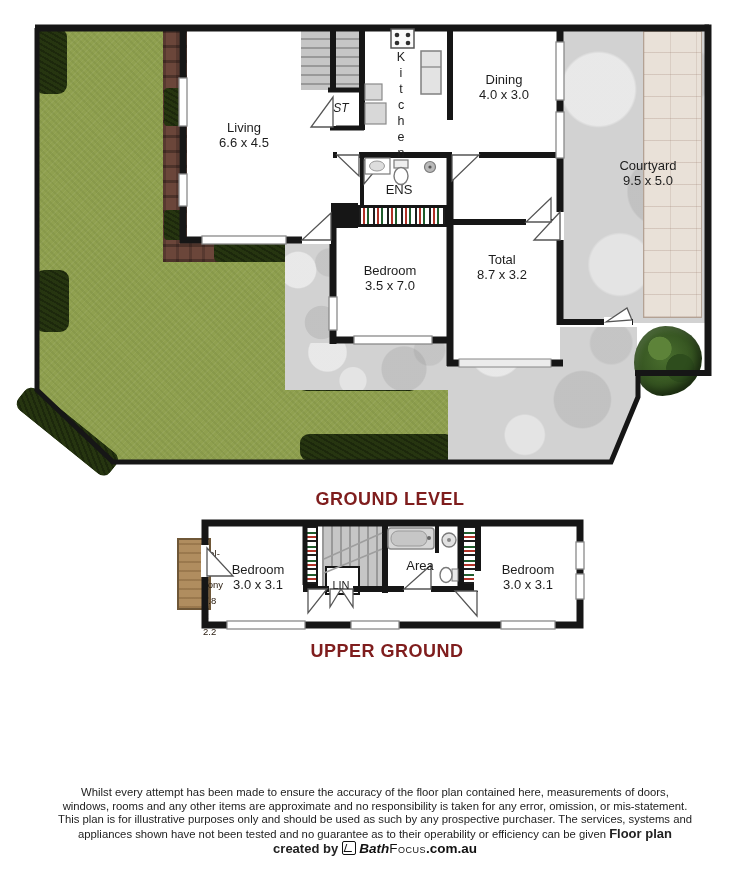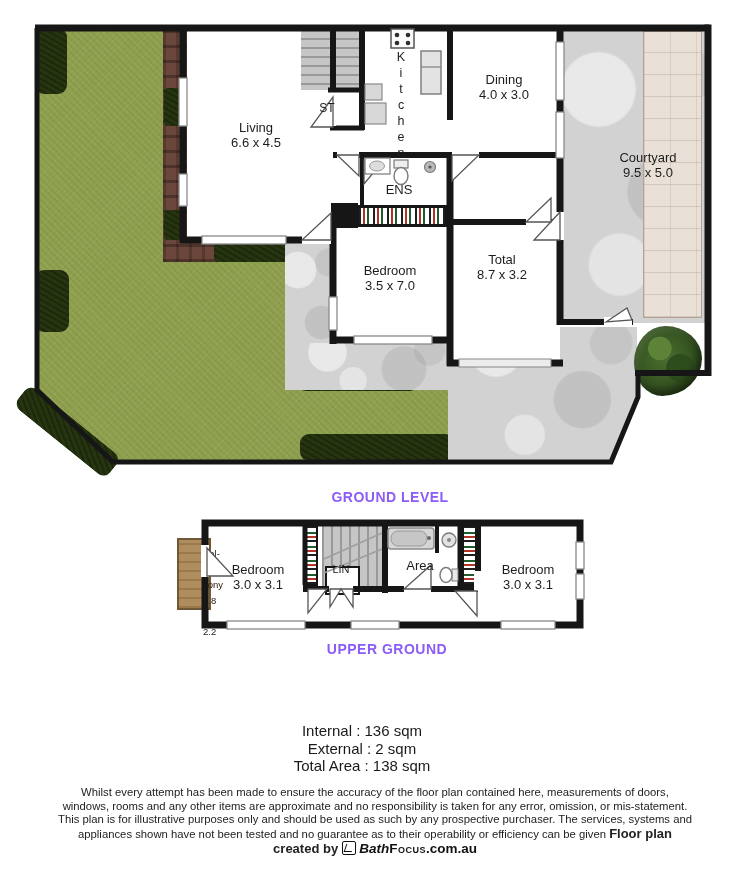--- a/index.html
+++ b/index.html
@@ -37,30 +37,30 @@
                  radial-gradient(circle at 68% 60%, #2e4d1d 0 22%, rgba(0,0,0,0) 23%),
                  radial-gradient(circle at 45% 45%, #4a6f2e, #2c481b 75%);
         border-radius:46% 54% 58% 42% / 52% 46% 54% 48%;
         box-shadow:inset -4px -5px 9px rgba(0,0,0,.45), inset 3px 4px 6px rgba(255,255,255,.12);}
   .balcony{background:#b08d5f;border:2px solid #6f5737;
         background-image:repeating-linear-gradient(0deg, rgba(90,60,25,.25) 0 2px, rgba(255,255,255,0) 2px 9px);}
   
   .room-label{font-size:13px;line-height:15px;text-align:center;color:#1d1d1d;transform:translateX(-50%);white-space:nowrap;}
   .small-label{font-size:12px;color:#1d1d1d;transform:translateX(-50%);}
   .kitchen-label{font-size:12.5px;letter-spacing:2px;writing-mode:vertical-rl;text-orientation:upright;color:#1d1d1d;}
-  .caption{font-weight:bold;font-size:14px;letter-spacing:.5px;color:#8b5cf6;transform:translateX(-50%);white-space:nowrap;}
+  .caption{font-weight:bold;font-size:18px;letter-spacing:.5px;color:#7f1d1d;transform:translateX(-50%);white-space:nowrap;}
   .balcony-text{font-size:9.5px;line-height:15.5px;text-align:center;color:#26190c;padding-top:6px;margin-left:24px;}
   #summary{position:absolute;top:722px;left:0;width:724px;text-align:center;font-size:15px;line-height:17.5px;color:#1a1a1a;}
   #disclaimer{position:absolute;top:786px;left:58px;width:634px;text-align:center;font-size:11.3px;line-height:13.6px;color:#222;}
   .credit-prefix{font-weight:bold;font-size:13px;}
   .logo-box{display:inline-block;width:12px;height:12px;border:1.5px solid #111;border-radius:2px;vertical-align:-2px;margin:0 3px 0 4px;position:relative;}
   .logo-box::after{content:"";position:absolute;left:2px;top:2px;width:7px;height:7px;border-left:1.5px solid #111;border-bottom:1.5px solid #111;transform:skewX(-18deg);}
   .brand{font-size:13.5px;color:#111;white-space:nowrap;}
   .brand-fast{font-weight:800;font-style:italic;}
-  .brand-focus{font-variant:small-caps;font-weight:700;letter-spacing:.5px;}
+  .brand-focus{font-variant:small-caps;font-weight:400;letter-spacing:.5px;}
   .brand-domain{font-weight:600;}
   svg{position:absolute;left:0;top:0;}
 </style>
 </head>
 <body>
 
 <div id="canvas">
 
   <div class="abs" id="ground-level" style="left:0;top:0;width:750px;height:512px;">
 
@@ -170,35 +170,35 @@
       <g>
         <rect x="365" y="158" width="25" height="16" fill="#ffffff" stroke="#7a7a7a" stroke-width="1.2"></rect>
         <ellipse cx="377" cy="166" rx="7.5" ry="5" fill="#dddddd" stroke="#999" stroke-width="1"></ellipse>
         <rect x="394" y="160" width="14" height="8" fill="#eeeeee" stroke="#7a7a7a" stroke-width="1.2"></rect>
         <ellipse cx="401" cy="176" rx="7" ry="8.5" fill="#ffffff" stroke="#7a7a7a" stroke-width="1.4"></ellipse>
         <circle cx="430" cy="167" r="5.5" fill="#b9b9b9" stroke="#7a7a7a" stroke-width="1.2"></circle>
         <circle cx="430" cy="167" r="1.6" fill="#555"></circle>
       </g>
     </svg>
 
-    <div class="abs room-label" style="left:256px;top:120px;">
+    <div class="abs room-label" style="left:244px;top:120px;">
       <div>Living</div>
         <div>6.6 x 4.5</div>
     </div>
     <div class="abs kitchen-label" style="left:394px;top:50px;">Kitchen</div>
     <div class="abs room-label" style="left:504px;top:72px;">
       <div>Dining</div>
         <div>4.0 x 3.0</div>
     </div>
-    <div class="abs room-label" style="left:648px;top:150px;">
+    <div class="abs room-label" style="left:648px;top:158px;">
       <div>Courtyard</div>
         <div>9.5 x 5.0</div>
     </div>
     <div class="abs room-label" style="left:399px;top:182px;">ENS</div>
-    <div class="abs small-label" style="left:327px;top:101px;">ST</div>
+    <div class="abs small-label" style="left:341px;top:101px;font-style:italic;">ST</div>
     <div class="abs room-label" style="left:390px;top:263px;">
       <div>Bedroom</div>
         <div>3.5 x 7.0</div>
     </div>
     <div class="abs room-label" style="left:502px;top:252px;">
       <div>Total</div>
         <div>8.7 x 3.2</div>
     </div>
   </div>
 
@@ -269,34 +269,29 @@
         <circle cx="449" cy="25" r="2" fill="#888"></circle>
         <rect x="452" y="54" width="6" height="12" fill="#e8e8e8" stroke="#7a7a7a" stroke-width="1"></rect>
         <ellipse cx="446" cy="60" rx="6" ry="7.5" fill="#ffffff" stroke="#7a7a7a" stroke-width="1.4"></ellipse>
       </g>
     </svg>
 
     <div class="abs room-label" style="left:258px;top:47px;">
       <div>Bedroom</div>
         <div>3.0 x 3.1</div>
     </div>
-    <div class="abs small-label" style="left:341px;top:48px;font-size:11px;">LIN</div>
+    <div class="abs small-label" style="left:341px;top:64px;font-size:11px;">LIN</div>
     <div class="abs room-label" style="left:420px;top:43px;">Area</div>
     <div class="abs room-label" style="left:528px;top:47px;">
       <div>Bedroom</div>
         <div>3.0 x 3.1</div>
     </div>
   </div>
 
   <div class="abs caption" style="left:387px;top:641px;">UPPER GROUND</div>
 
-  <div id="summary">
-    <div>Internal : 136 sqm</div>
-    <div>External : 2 sqm</div>
-    <div>Total Area : 138 sqm</div>
-  </div>
 
   <div id="disclaimer">
     <span>Whilst every attempt has been made to ensure the accuracy of the floor plan contained here, measurements of doors, windows, rooms and any other items are approximate and no responsibility is taken for any error, omission, or mis-statement. This plan is for illustrative purposes only and should be used as such by any prospective purchaser. The services, systems and appliances shown have not been tested and no guarantee as to their operability or efficiency can be given</span>
     <span class="credit-prefix">Floor plan created by</span><span class="logo-box"></span><span class="brand"><span class="brand-fast">Bath</span><span class="brand-focus">Focus</span><span class="brand-domain">.com.au</span></span>
   </div>
 
 </div>
 
 </body></html>

